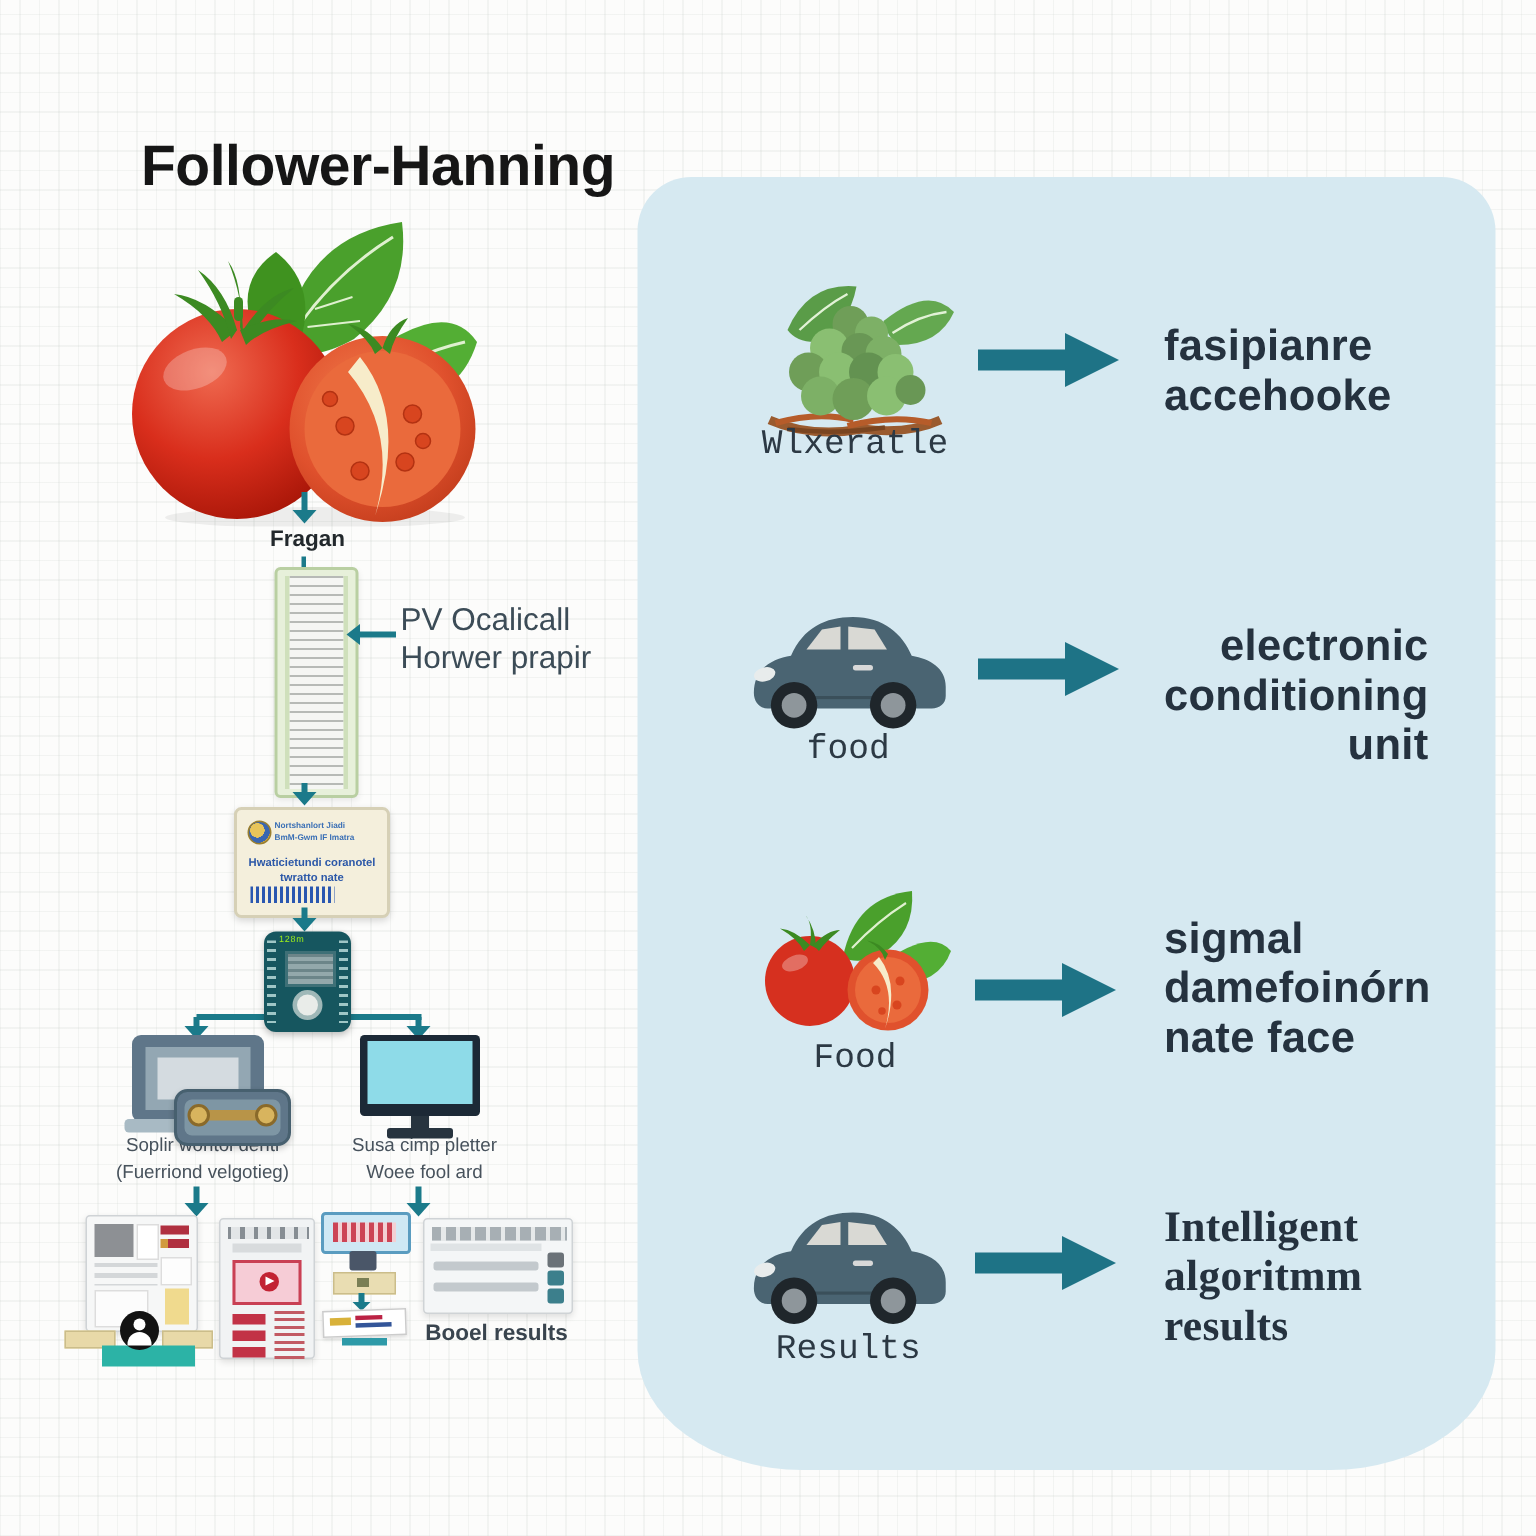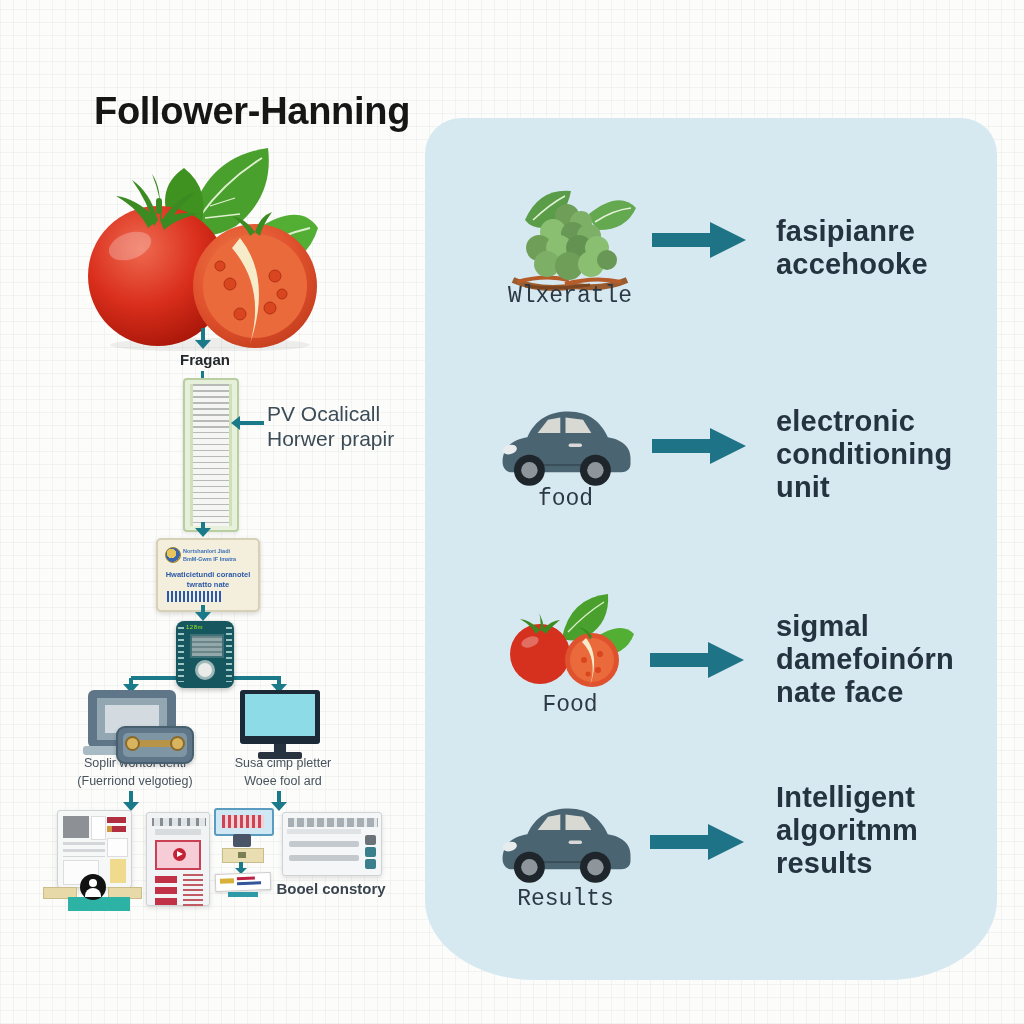--- a/index.html
+++ b/index.html
@@ -315,21 +315,21 @@
 
   <div class="doc" id="doc4">
     <div class="toolbar"></div>
       <div class="sub"></div>
       <div class="bar1"></div>
       <div class="bar2"></div>
     <div class="btn b1"></div>
       <div class="btn b2"></div>
       <div class="btn b3"></div>
   </div>
-  <div class="abs" id="doc4-caption">Booel constory</div>
+  <div class="abs" id="doc4-caption">Booel results</div>
 
   <svg class="abs" style="left:495px;top:182px;" width="150" height="112" viewBox="0 0 150 112">
     <path d="M30 38 Q44 6 76 9 Q71 36 48 46 Q36 46 30 38 Z" fill="#5a9c48"></path>
     <path d="M38 38 Q55 22 70 14" stroke="#e2f2d6" stroke-width="1.6" fill="none"></path>
     <path d="M94 32 Q124 8 141 26 Q131 48 104 48 Q96 42 94 32 Z" fill="#64a850"></path>
     <path d="M100 40 Q118 28 136 26" stroke="#e2f2d6" stroke-width="1.6" fill="none"></path>
     <path d="M18 98 Q45 110 80 104 Q110 108 132 98" stroke="#9a5b2f" stroke-width="6" fill="none"></path>
     <path d="M22 100 Q50 92 74 98 M70 102 Q100 94 126 100" stroke="#b65c2a" stroke-width="4" fill="none"></path>
     <path d="M30 104 Q60 108 95 103" stroke="#7a4520" stroke-width="3" fill="none"></path>
     <g>
@@ -367,21 +367,21 @@
     <rect x="44" y="64" width="48" height="2" fill="#3a4f5a"></rect>
     <circle cx="40" cy="70" r="15" fill="#1f262b"></circle>
       <circle cx="40" cy="70" r="8" fill="#8e969b"></circle>
     <circle cx="104" cy="70" r="15" fill="#1f262b"></circle>
       <circle cx="104" cy="70" r="8" fill="#8e969b"></circle>
   </svg>
   <div class="caption" style="left:488px;top:486px;width:155px;">food</div>
   <svg class="bigarrow" style="left:652px;top:426px;" viewBox="0 0 96 40">
       <polygon points="0,13 58,13 58,2 94,20 58,38 58,27 0,27" fill="#1e7386"></polygon>
     </svg>
-  <div class="rowtext" style="top:405px;">
+  <div class="rowtext" style="top:415px;text-align:right;">
     <div>electronic</div>
     <div>conditioning</div>
     <div>unit</div>
   </div>
 
   <svg class="abs" style="left:500px;top:590px;" width="140" height="105" viewBox="0 0 140 105">
     <path d="M62 48 Q70 8 108 4 Q110 32 88 46 Q72 54 62 48 Z" fill="#4aa02c"></path>
     <path d="M68 42 Q85 24 104 12" stroke="#dff0cf" stroke-width="1.4" fill="none"></path>
     <path d="M86 54 Q120 28 134 44 Q126 66 98 66 Q90 60 86 54 Z" fill="#53ae34"></path>
     <circle cx="40" cy="64" r="30" fill="#d6301f"></circle>
@@ -421,20 +421,20 @@
     <rect x="44" y="64" width="48" height="2" fill="#3a4f5a"></rect>
     <circle cx="40" cy="70" r="15" fill="#1f262b"></circle>
       <circle cx="40" cy="70" r="8" fill="#8e969b"></circle>
     <circle cx="104" cy="70" r="15" fill="#1f262b"></circle>
       <circle cx="104" cy="70" r="8" fill="#8e969b"></circle>
   </svg>
   <div class="caption" style="left:488px;top:886px;width:155px;">Results</div>
   <svg class="bigarrow" style="left:650px;top:822px;" viewBox="0 0 96 40">
       <polygon points="0,13 58,13 58,2 94,20 58,38 58,27 0,27" fill="#1e7386"></polygon>
     </svg>
-  <div class="rowtext" style="top:781px;">
+  <div class="rowtext" style="top:802px;font-family:Liberation Serif, serif;">
     <div>Intelligent</div>
     <div>algoritmm</div>
     <div>results</div>
   </div>
 
 
 </div>
 
 </body></html>

